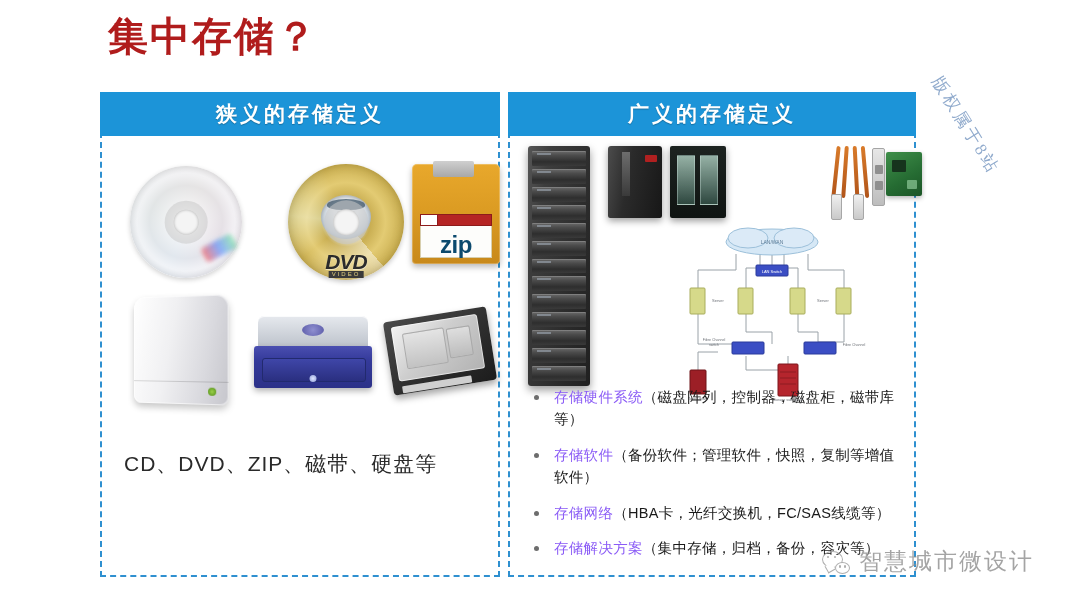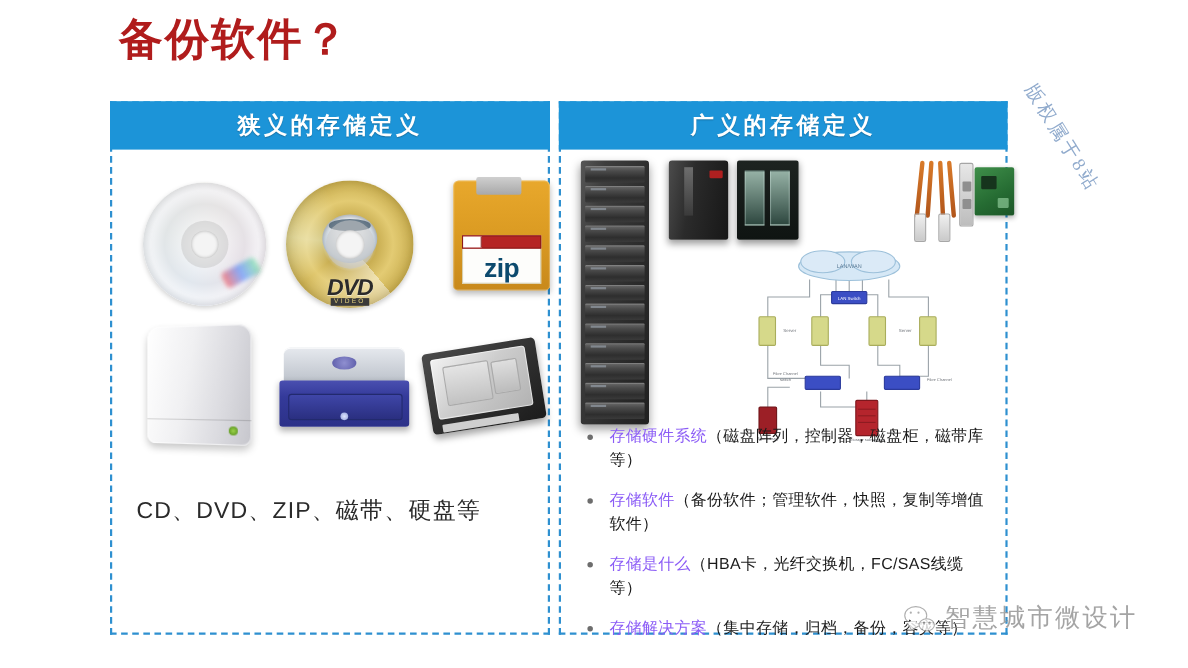--- a/index.html
+++ b/index.html
@@ -67,21 +67,21 @@
     background-blend-mode: screen;
     box-shadow: inset 0 0 10px rgba(0,0,0,.12), 0 2px 5px rgba(0,0,0,.18);
   }
   .disc-cd .spectrum {
     position: absolute; right: 6px; bottom: 22px;
     width: 34px; height: 16px; transform: rotate(-28deg);
     background: linear-gradient(90deg, rgba(255,60,60,.55), rgba(60,120,255,.55), rgba(60,220,120,.45));
     filter: blur(2px); border-radius: 4px;
   }
   .disc-dvd {
-    left: 158px; top: 6px; width: 116px; height: 116px;
+    left: 186px; top: 6px; width: 116px; height: 116px;
     background:
       radial-gradient(circle at 50% 50%, #cfd4d8 16%, #c9ae52 30%, #e3cb73 48%, #cbb052 70%, #b99c40 88%, #a98f38 100%),
       conic-gradient(from 140deg, rgba(255,255,255,.45), rgba(255,255,255,0) 25%, rgba(180,255,230,.4) 38%, rgba(255,255,255,0) 55%);
     background-blend-mode: screen;
     box-shadow: inset 0 0 10px rgba(90,70,10,.3), 0 2px 5px rgba(0,0,0,.22);
   }
   .disc-dvd .hubimg {
     position: absolute; left: 50%; top: 46%; transform: translate(-50%,-50%);
     width: 50px; height: 44px; border-radius: 50%;
     background: radial-gradient(circle at 50% 35%, #eef2f6 30%, #c3ced8 70%, #9fb0bd 100%);
@@ -384,21 +384,21 @@
   .wechat .e1 { left: 5px;  top: 5px; }
   .wechat .e2 { left: 12px; top: 5px; }
   .wechat .e3 { right: 9px; bottom: 5px; }
   .wechat .e4 { right: 4px; bottom: 5px; }
 </style>
 </head>
 <body>
 
 <div id="slide">
 
-  <div class="slide-title">备份软件？</div>
+  <div class="slide-title">集中存储？</div>
 
   <div class="panel panel-left">
     <div class="panel-header">
       <span class="ph-text">狭义的存储定义</span>
     </div>
 
     <div class="panel-body">
 
       <div class="media-row1">
         <div class="disc disc-cd">
@@ -535,21 +535,21 @@
         <div class="bullet">
           <span class="dot"></span>
           <span class="btext"><span class="kw">存储硬件系统</span><span>（磁盘阵列，控制器，磁盘柜，磁带库等）</span></span>
         </div>
         <div class="bullet">
           <span class="dot"></span>
           <span class="btext"><span class="kw">存储软件</span><span>（备份软件；管理软件，快照，复制等增值软件）</span></span>
         </div>
         <div class="bullet">
           <span class="dot"></span>
-          <span class="btext"><span class="kw">存储是什么</span><span>（HBA卡，光纤交换机，FC/SAS线缆等）</span></span>
+          <span class="btext"><span class="kw">存储网络</span><span>（HBA卡，光纤交换机，FC/SAS线缆等）</span></span>
         </div>
         <div class="bullet">
           <span class="dot"></span>
           <span class="btext"><span class="kw">存储解决方案</span><span>（集中存储，归档，备份，容灾等）</span></span>
         </div>
       </div>
     </div>
   </div>
 
   <div class="wm-rotated">版权属于8站</div>

